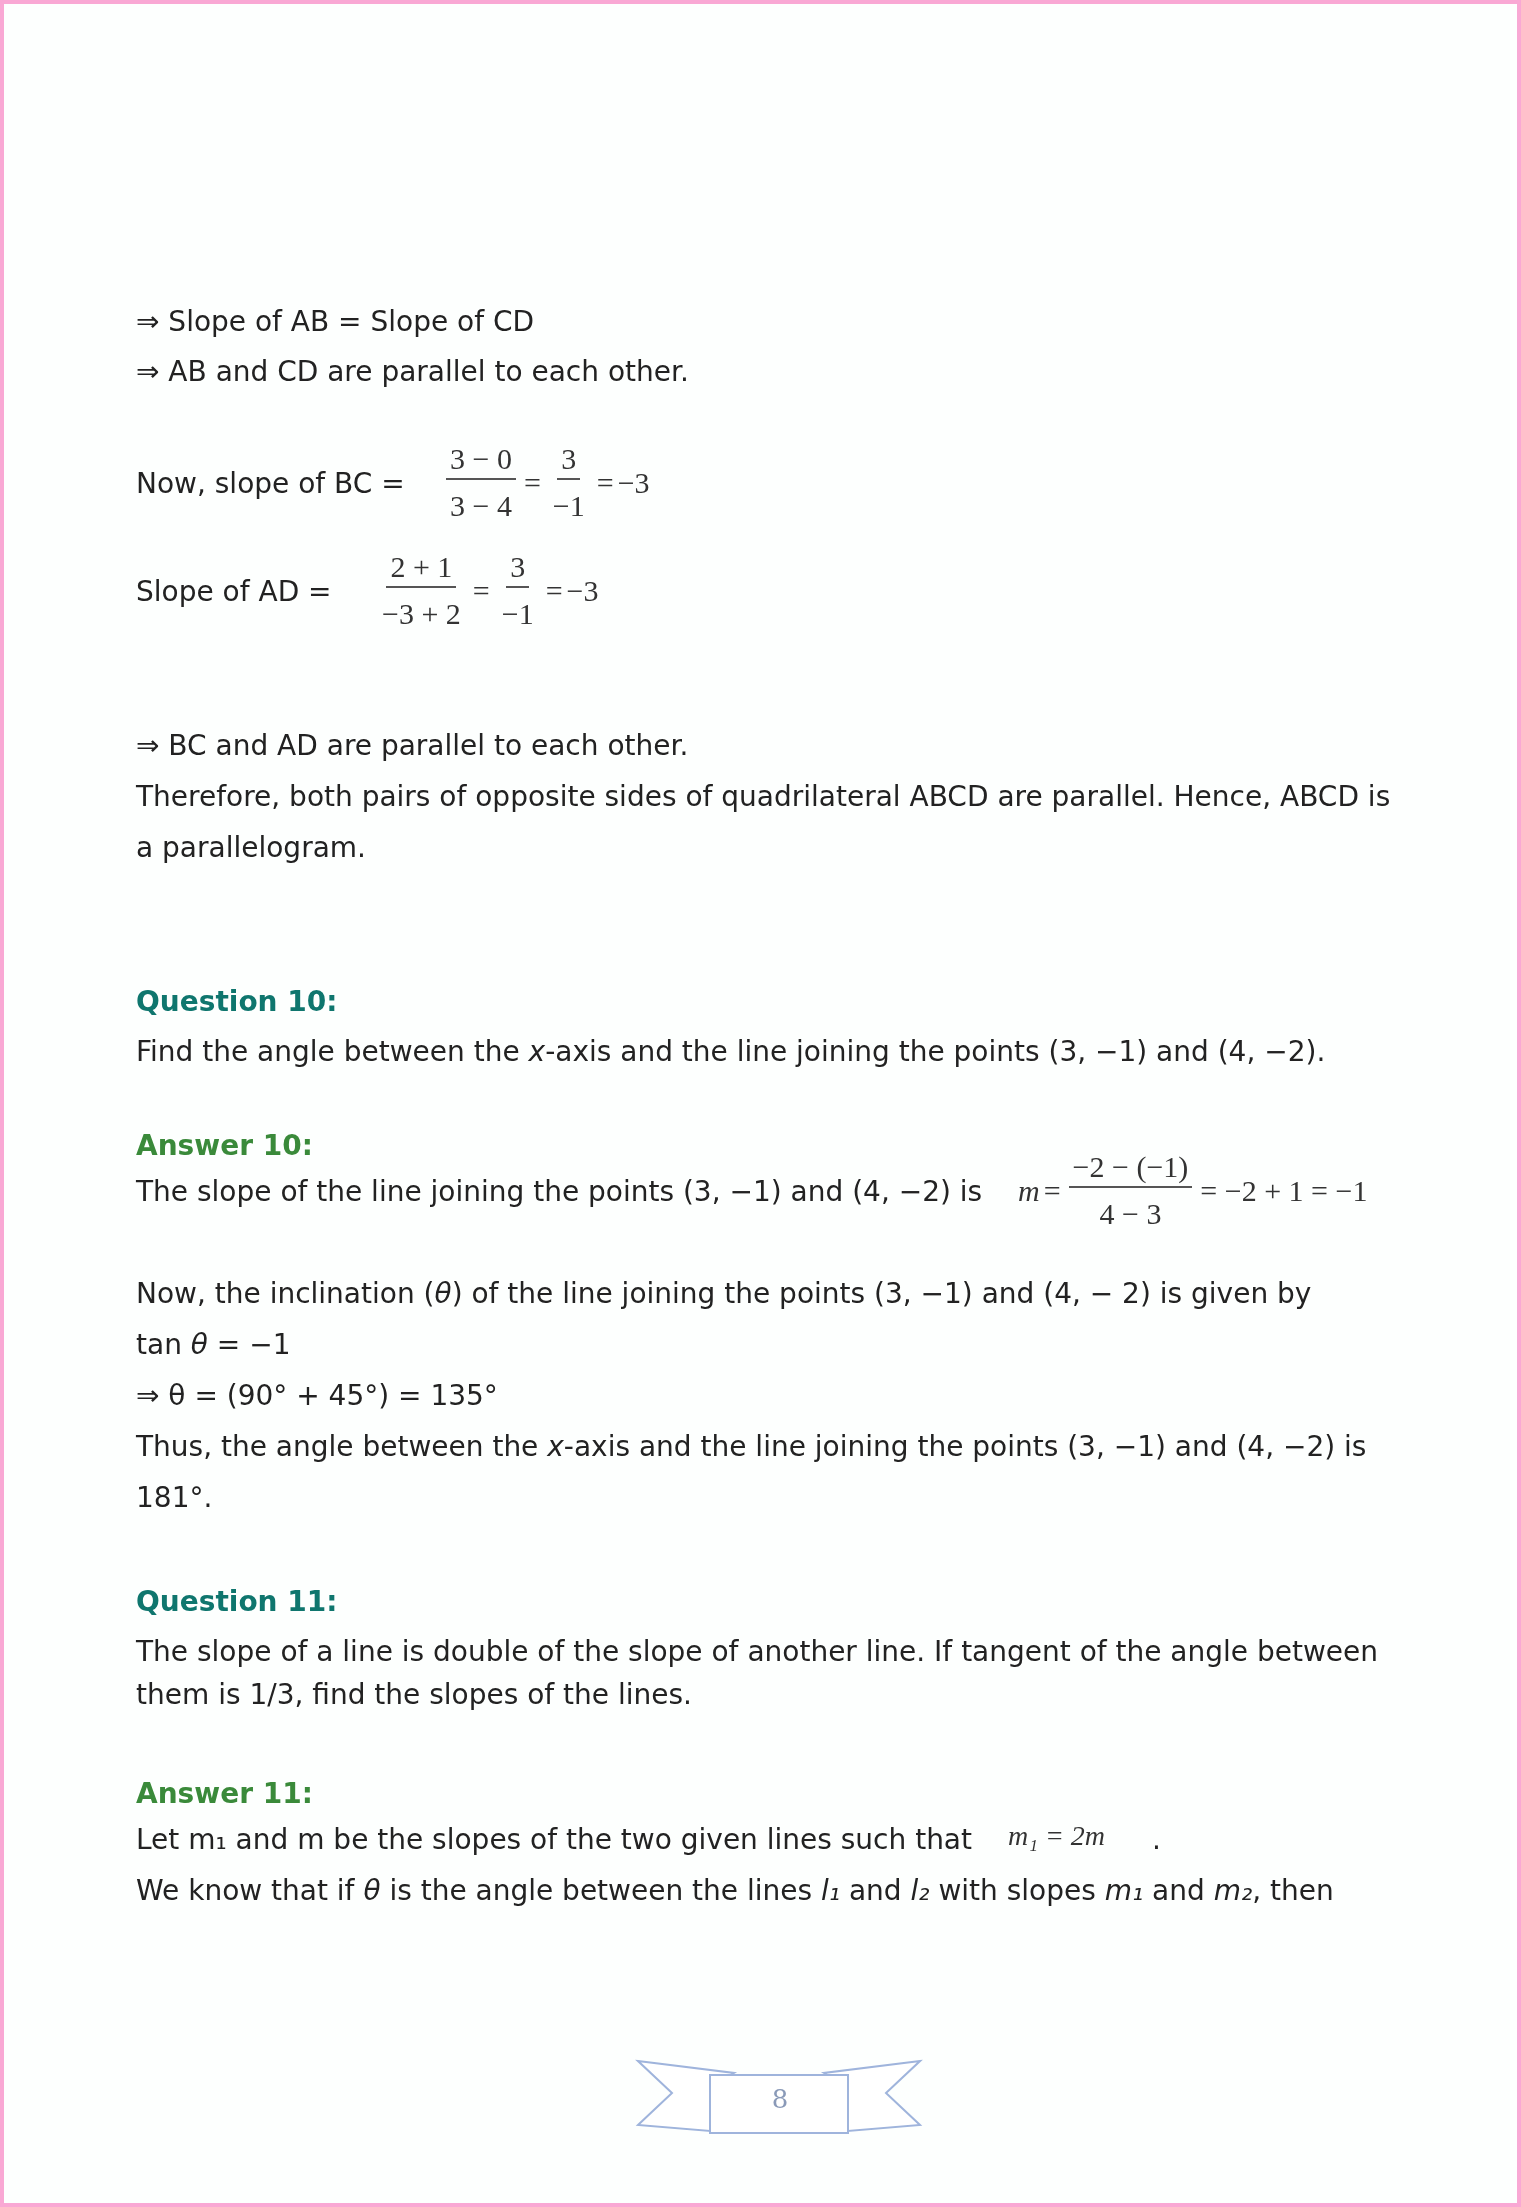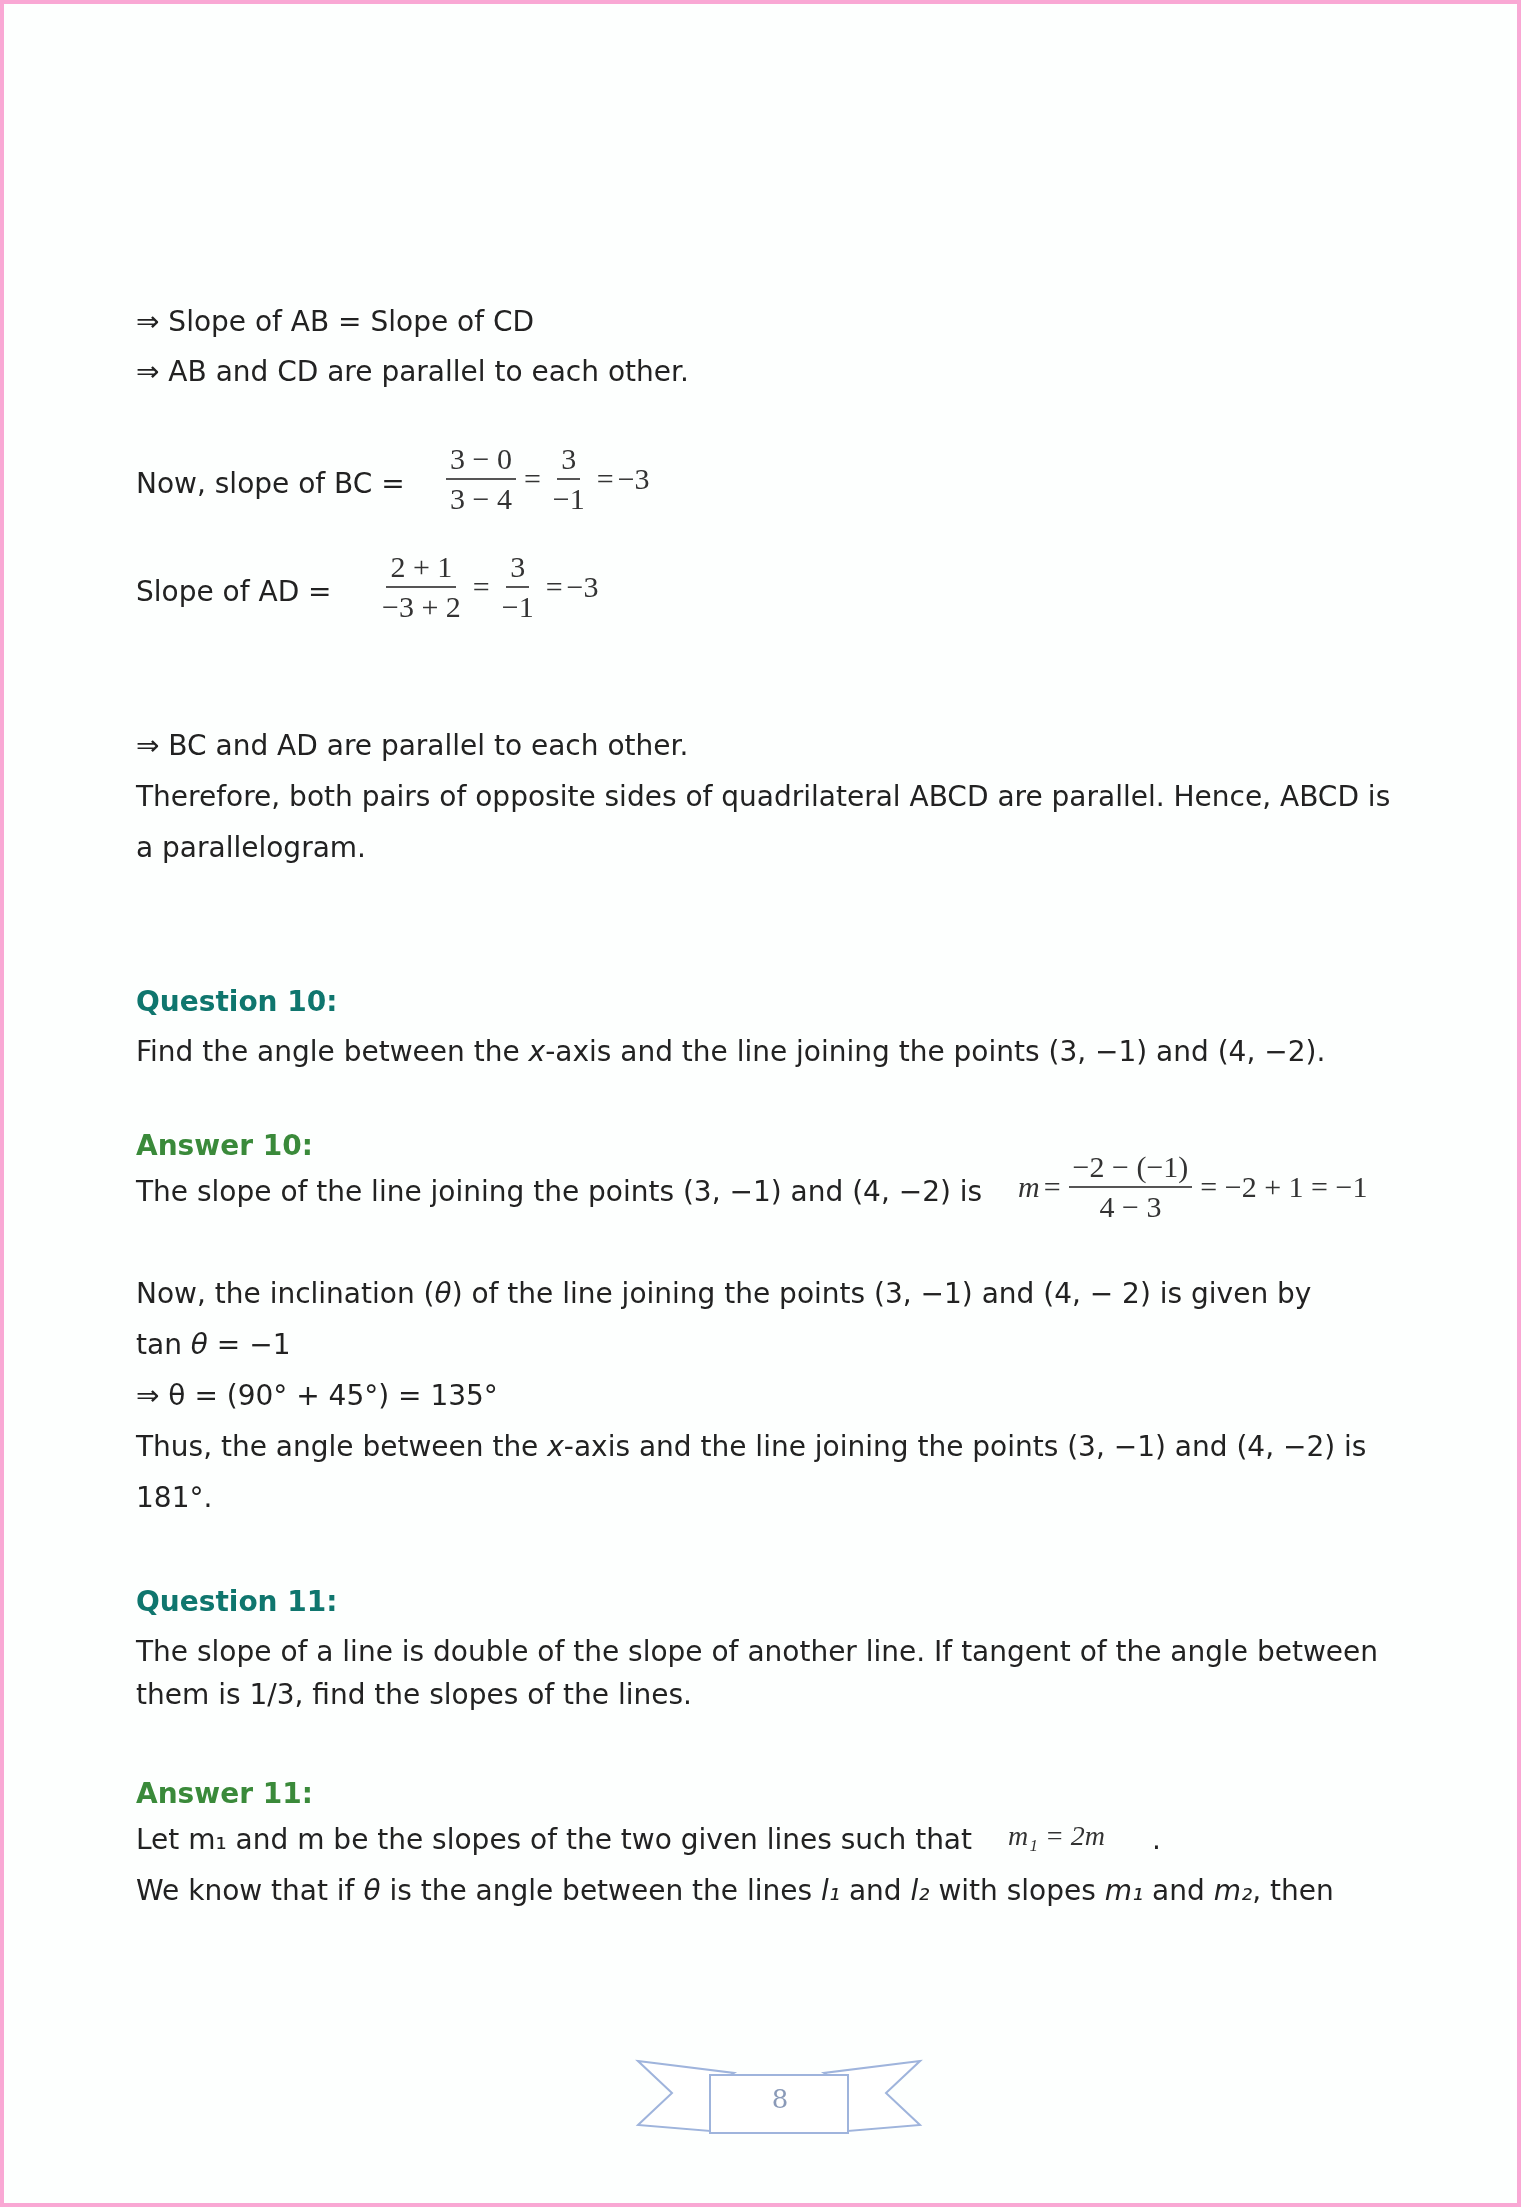--- a/index.html
+++ b/index.html
@@ -30,21 +30,21 @@
   .a-head { color: #3a8a3a; font-weight: bold; font-size: 28px; }
   .math {
     position: absolute;
     font-family: "Liberation Serif", "DejaVu Serif", serif;
     color: #333;
     font-size: 30px;
     display: flex; align-items: center;
   }
   .frac { display: inline-flex; flex-direction: column; align-items: center; margin: 0 4px; }
   .frac .num { padding: 0 4px 2px; border-bottom: 2px solid #555; line-height: 34px; }
-  .frac .den { padding: 2px 4px 0; line-height: 34px; }
+  .frac .den { padding: 9px 4px 0; line-height: 34px; }
   .op { margin: 0 4px; }
   .it { font-style: italic; }
   .ribbon { position: absolute; left: 630px; top: 2055px; width: 290px; height: 80px; }
   .page-num {
     position: absolute; left: 706px; top: 2066px; width: 140px; height: 58px;
     display: flex; align-items: center; justify-content: center;
     font-family: "DejaVu Serif", serif; font-size: 26px; color: #8a9ab8;
   }
 </style>
 </head>

